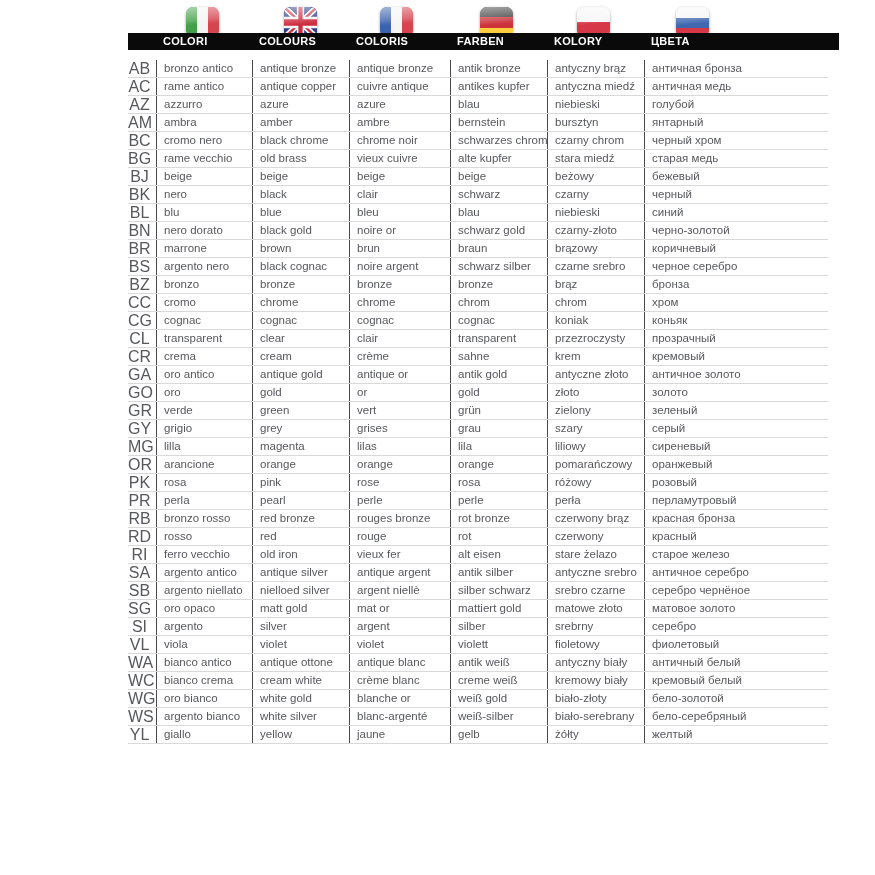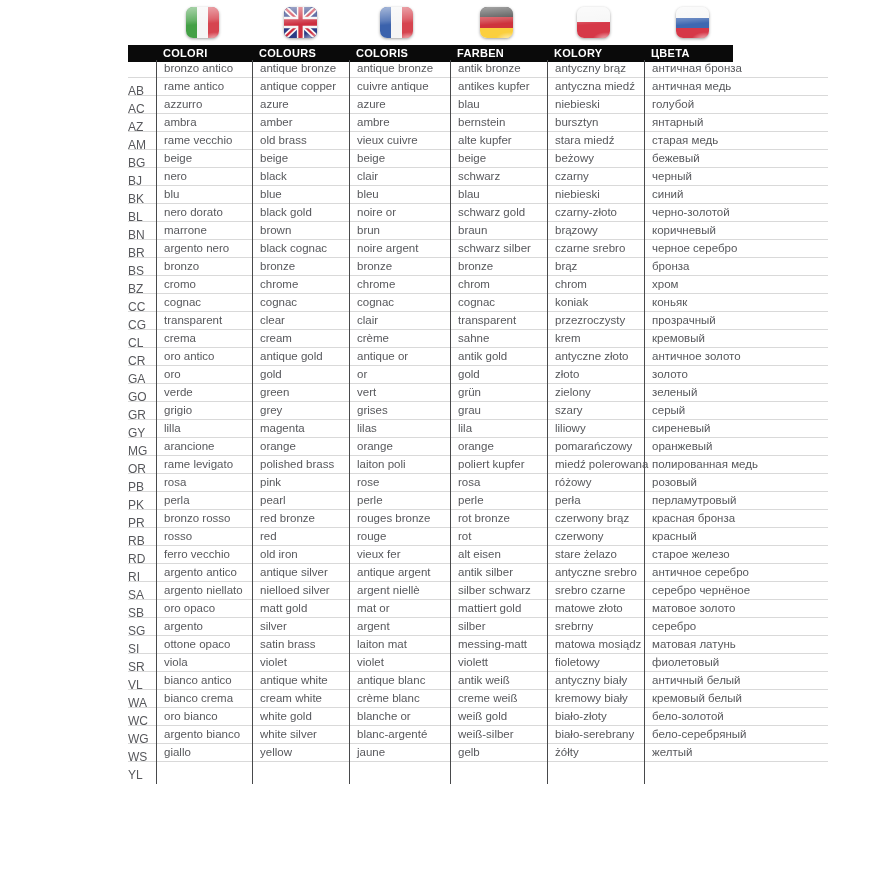--- a/index.html
+++ b/index.html
@@ -15,33 +15,33 @@
         background:radial-gradient(ellipse 70% 45% at 88% 108%,rgba(255,255,255,.75),rgba(255,255,255,0) 60%);}
   .flag-it{left:186px;background:linear-gradient(90deg,#44a046 0 33.4%,#f5f5f5 33.4% 66.7%,#d6444f 66.7%);}
   .flag-uk{left:284px;background:#2b3c86;}
   .flag-fr{left:380px;background:linear-gradient(90deg,#3b62ac 0 33.4%,#f5f5f5 33.4% 66.7%,#d6444f 66.7%);}
   .flag-de{left:480px;background:linear-gradient(180deg,#3b3b3b 0 33.4%,#ce333c 33.4% 66.7%,#fbcf3e 66.7%);}
   .flag-pl{left:577px;background:linear-gradient(180deg,#f6f6f6 0 50%,#d63848 50%);}
   .flag-ru{left:676px;background:linear-gradient(180deg,#f6f6f6 0 34%,#3f68b1 34% 67%,#d63848 67%);}
   .flag svg{display:block;width:100%;height:100%;}
 
   
-  .header-bar{position:absolute;left:128px;top:45px;width:605px;height:17px;background:#0a0a0a;
+  .header-bar{position:absolute;left:128px;top:33px;width:711px;height:17px;background:#0a0a0a;
         display:grid;grid-template-columns:28px 96px 97px 101px 97px 97px 99px;overflow:hidden;}
   .hcell{color:#ffffff;font-size:11px;font-weight:bold;line-height:17px;padding-left:7px;
         letter-spacing:.3px;white-space:nowrap;}
   .hcell.code{padding-left:0;}
 
   
   .rows{position:absolute;left:128px;top:60px;width:700px;}
   .row{display:grid;grid-template-columns:28px 96px 97px 101px 97px 97px 131px;height:18px;
         box-sizing:border-box;border-bottom:1px solid #d9d9d9;}
   .cell{font-size:11.5px;color:#57585c;line-height:17px;padding-left:7px;white-space:nowrap;
         border-left:1px solid #48494b;overflow:visible;}
-  .cell.code{border-left:none;text-align:left;padding-left:0;padding-right:5px;font-size:12px;color:#57585c;margin-top:23px;}
+  .cell.code{border-left:none;text-align:center;padding-left:0;padding-right:5px;font-size:16px;color:#57585c;}
 </style>
 </head>
 <body>
 
 <div class="page">
 
   <span class="flag flag-it"></span>
   <span class="flag flag-uk">
     <svg viewBox="0 0 50 30" preserveAspectRatio="none">
       <rect width="50" height="30" fill="#2b3c86"></rect>
@@ -97,20 +97,29 @@
       <div class="row">
         <span class="cell code">AM</span>
         <span class="cell">ambra</span>
         <span class="cell">amber</span>
         <span class="cell">ambre</span>
         <span class="cell">bernstein</span>
         <span class="cell">bursztyn</span>
         <span class="cell">янтарный</span>
       </div>
       <div class="row">
+        <span class="cell code">BC</span>
+        <span class="cell">cromo nero</span>
+        <span class="cell">black chrome</span>
+        <span class="cell">chrome noir</span>
+        <span class="cell">schwarzes chrom</span>
+        <span class="cell">czarny chrom</span>
+        <span class="cell">черный хром</span>
+      </div>
+      <div class="row">
         <span class="cell code">BG</span>
         <span class="cell">rame vecchio</span>
         <span class="cell">old brass</span>
         <span class="cell">vieux cuivre</span>
         <span class="cell">alte kupfer</span>
         <span class="cell">stara miedź</span>
         <span class="cell">старая медь</span>
       </div>
       <div class="row">
         <span class="cell code">BJ</span>
@@ -259,29 +268,20 @@
       <div class="row">
         <span class="cell code">OR</span>
         <span class="cell">arancione</span>
         <span class="cell">orange</span>
         <span class="cell">orange</span>
         <span class="cell">orange</span>
         <span class="cell">pomarańczowy</span>
         <span class="cell">оранжевый</span>
       </div>
       <div class="row">
-        <span class="cell code">PB</span>
-        <span class="cell">rame levigato</span>
-        <span class="cell">polished brass</span>
-        <span class="cell">laiton poli</span>
-        <span class="cell">poliert kupfer</span>
-        <span class="cell">miedź polerowana</span>
-        <span class="cell">полированная медь</span>
-      </div>
-      <div class="row">
         <span class="cell code">PK</span>
         <span class="cell">rosa</span>
         <span class="cell">pink</span>
         <span class="cell">rose</span>
         <span class="cell">rosa</span>
         <span class="cell">różowy</span>
         <span class="cell">розовый</span>
       </div>
       <div class="row">
         <span class="cell code">PR</span>
@@ -349,41 +349,32 @@
       <div class="row">
         <span class="cell code">SI</span>
         <span class="cell">argento</span>
         <span class="cell">silver</span>
         <span class="cell">argent</span>
         <span class="cell">silber</span>
         <span class="cell">srebrny</span>
         <span class="cell">серебро</span>
       </div>
       <div class="row">
-        <span class="cell code">SR</span>
-        <span class="cell">ottone opaco</span>
-        <span class="cell">satin brass</span>
-        <span class="cell">laiton mat</span>
-        <span class="cell">messing-matt</span>
-        <span class="cell">matowa mosiądz</span>
-        <span class="cell">матовая латунь</span>
-      </div>
-      <div class="row">
         <span class="cell code">VL</span>
         <span class="cell">viola</span>
         <span class="cell">violet</span>
         <span class="cell">violet</span>
         <span class="cell">violett</span>
         <span class="cell">fioletowy</span>
         <span class="cell">фиолетовый</span>
       </div>
       <div class="row">
         <span class="cell code">WA</span>
         <span class="cell">bianco antico</span>
-        <span class="cell">antique white</span>
+        <span class="cell">antique ottone</span>
         <span class="cell">antique blanc</span>
         <span class="cell">antik weiß</span>
         <span class="cell">antyczny biały</span>
         <span class="cell">античный белый</span>
       </div>
       <div class="row">
         <span class="cell code">WC</span>
         <span class="cell">bianco crema</span>
         <span class="cell">cream white</span>
         <span class="cell">crème blanc</span>

